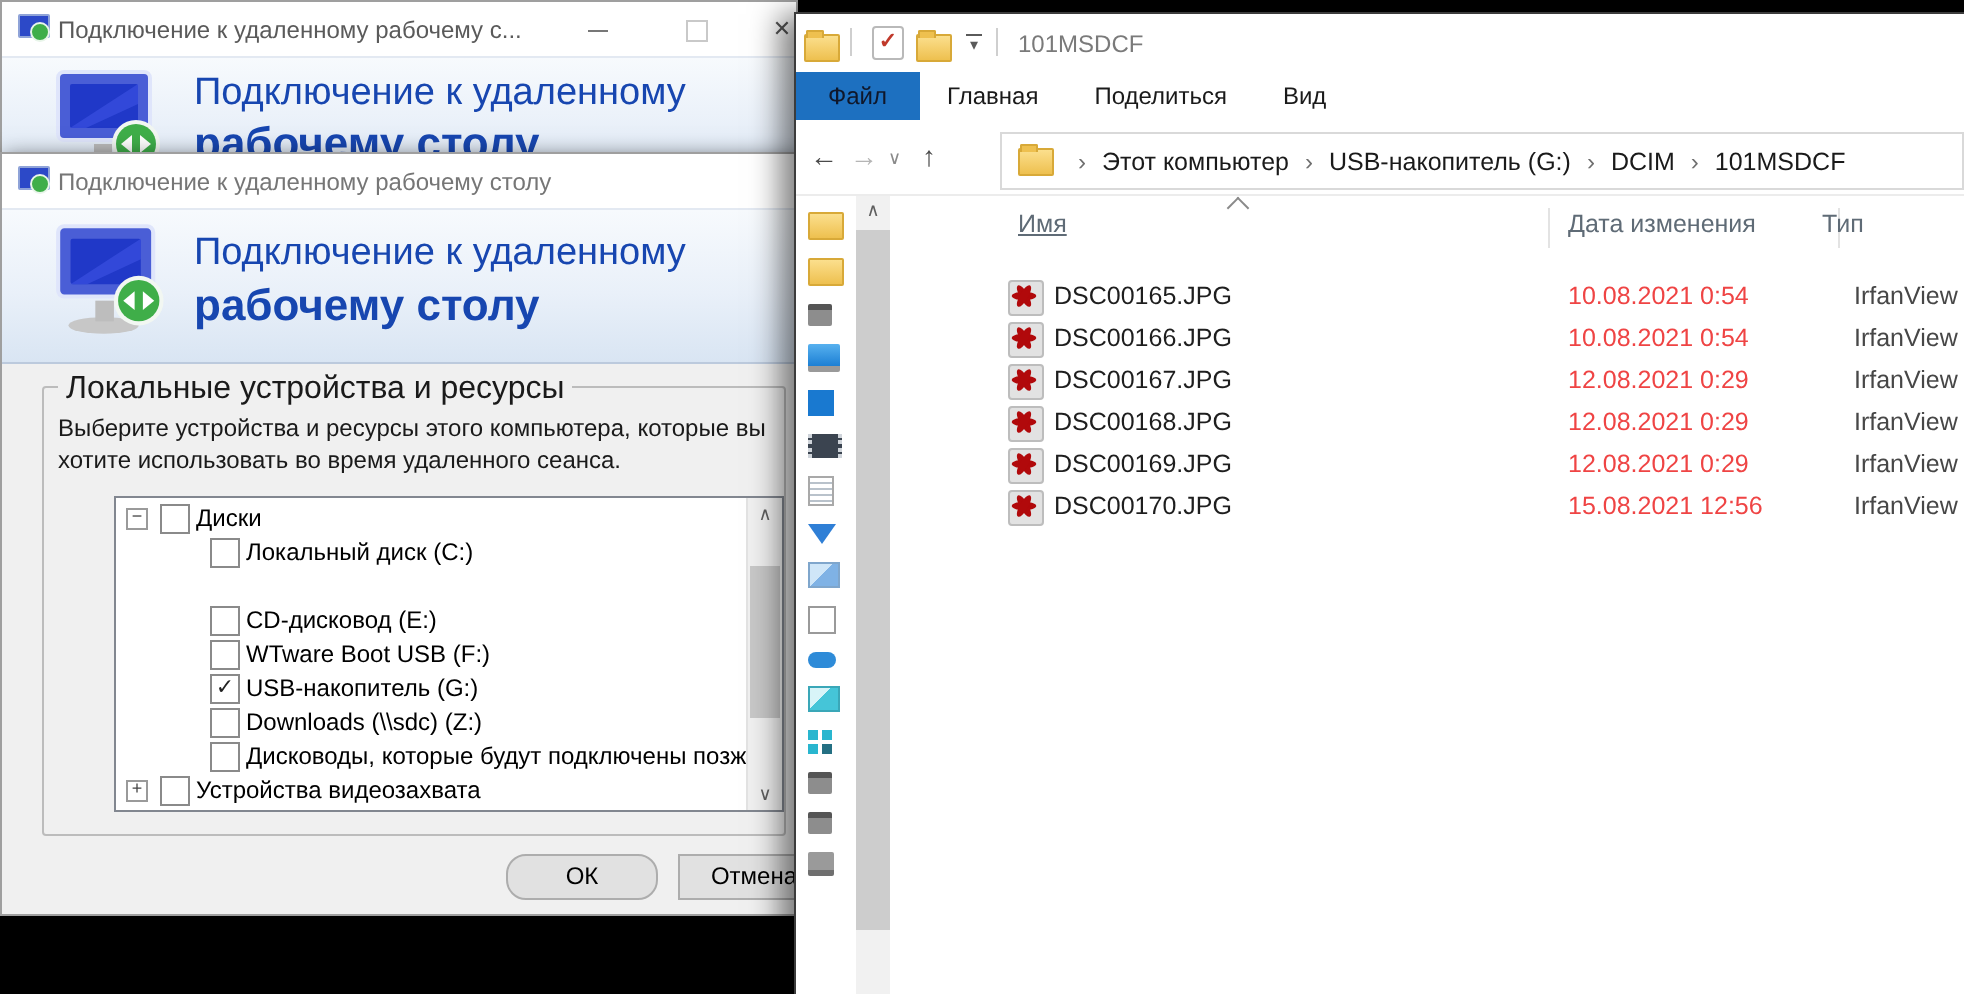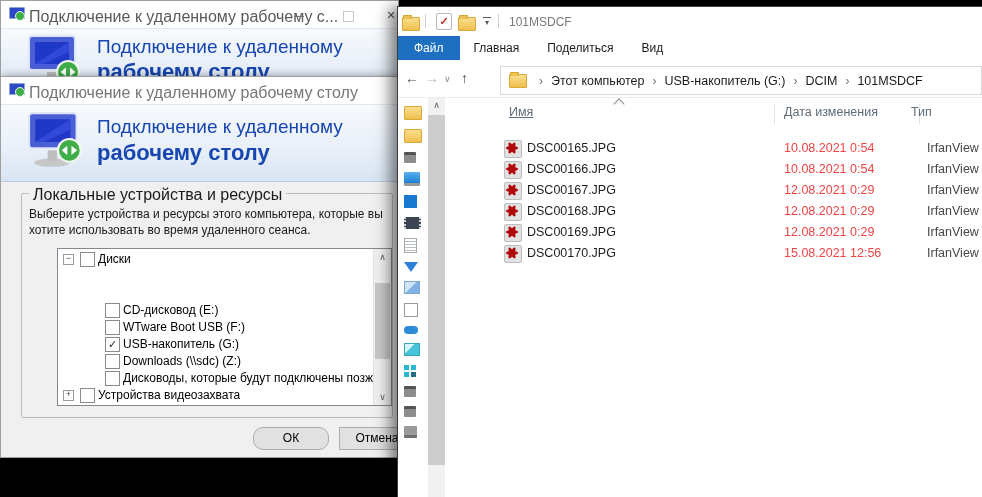--- a/index.html
+++ b/index.html
@@ -5,21 +5,21 @@
   html,body{margin:0;padding:0;background:#000;}
   #screen{position:relative;width:982px;height:497px;background:#000;overflow:hidden;
     font-family:"Liberation Sans",sans-serif;-webkit-font-smoothing:antialiased;}
 
   
   .rdp-dialog{position:absolute;left:0;background:#f0f0f0;border:1px solid #9f9f9f;
     box-sizing:border-box;overflow:hidden;box-shadow:2px 2px 10px rgba(0,0,0,.55);}
   #dlg-back{top:0;width:399px;height:90px;z-index:1;background:#fff;}
   #dlg-front{top:76px;width:399px;height:382px;z-index:2;}
   .dlg-titlebar{position:absolute;left:0;top:0;right:0;height:27px;background:#fff;}
-  .dlg-title{position:absolute;left:28px;top:7px;font-size:16px;color:#5a5a5a;white-space:nowrap;}
+  .dlg-title{position:absolute;left:28px;top:7px;font-size:12px;color:#5a5a5a;white-space:nowrap;}
   .rdp-mini{position:absolute;left:8px;top:6px;width:16px;height:14px;}
   .rdp-mini .scr{position:absolute;left:0;top:0;width:14px;height:10px;background:#2c49c8;border:1px solid #8fa3d8;border-radius:1px;}
   .rdp-mini .dot{position:absolute;right:0;bottom:0;width:8px;height:8px;border-radius:50%;background:#3fae49;border:1px solid #e8f5e9;}
   .cap-btn{position:absolute;top:6px;width:30px;height:16px;text-align:center;color:#777;font-size:11px;line-height:16px;}
   .cap-min{left:283px;} .cap-min i{display:inline-block;width:10px;border-bottom:1px solid #777;vertical-align:middle;}
   .cap-max{left:332px;} .cap-max i{display:inline-block;width:9px;height:9px;border:1px solid #c9c9c9;vertical-align:middle;}
   .cap-close{left:375px;color:#555;}
   .banner{position:absolute;left:0;right:0;background:linear-gradient(180deg,#f7fafd 0%,#e9f0f9 55%,#d9e5f3 100%);
     border-top:1px solid #e3e9f2;border-bottom:1px solid #bccadd;}
   #dlg-back .banner{top:27px;height:63px;}
@@ -64,21 +64,21 @@
     border:1px solid #d8a938;border-radius:1px;}
   .fold:before{content:"";position:absolute;left:0;top:-3px;width:7px;height:3px;background:#eec04f;
     border:1px solid #d8a938;border-bottom:none;border-radius:1px 1px 0 0;}
   .qa-check{position:absolute;top:6px;width:14px;height:15px;background:#fff;border:1px solid #b9b9b9;border-radius:2px;
     color:#c0392b;font-size:11px;font-weight:bold;line-height:14px;text-align:center;}
   .qa-dd{position:absolute;top:10px;width:12px;text-align:center;color:#5a5a5a;font-size:8px;line-height:8px;}
   .qa-dd:before{content:"";display:block;margin:0 auto 1px;width:8px;border-top:1px solid #5a5a5a;}
   .ex-title{position:absolute;left:111px;top:8px;font-size:12px;color:#7a7a7a;}
   .tabrow{position:absolute;left:0;top:29px;right:0;height:24px;background:#fff;border-bottom:1px solid #dadada;display:flex;}
   .tab{font-size:12px;color:#1a1a1a;line-height:24px;padding:0 14px;}
-  .tab.active{background:#1d70c0;color:#ffffff;padding:0 16px;}
+  .tab.active{background:#1d70c0;color:#0f172a;padding:0 16px;}
   .addr-row{position:absolute;left:0;top:53px;right:0;height:38px;background:#fff;}
   .nav-arrow{position:absolute;top:10px;font-size:14px;color:#4a4a4a;}
   .nav-arrow.dis{color:#b5b5b5;}
   .nav-arrow.small{font-size:9px;color:#8a8a8a;top:14px;}
   .addr-box{position:absolute;left:102px;top:6px;right:0;height:27px;border:1px solid #d9d9d9;background:#fff;
     display:flex;align-items:center;}
   .addr-box .fold{position:relative;margin:0 6px 0 8px;flex:none;}
   .crumb{font-size:12.5px;color:#1a1a1a;white-space:nowrap;padding:0 2px;}
   .crumb-sep{font-size:12px;color:#6f6f6f;padding:0 6px;}
   .ex-line{position:absolute;left:0;top:90px;right:0;border-top:1px solid #ececec;}
@@ -176,20 +176,24 @@
     <div class="groupbox">
       <span class="group-label">Локальные устройства и ресурсы</span>
       <span class="desc l1">Выберите устройства и ресурсы этого компьютера, которые вы</span>
       <span class="desc l2">хотите использовать во время удаленного сеанса.</span>
 
       <div class="treebox">
         <div class="trow root" style="top:2px">
           <span class="expander">−</span>
           <span class="cbx"></span>
           <span class="tlabel">Диски</span>
+        </div>
+        <div class="trow child" style="top:19px">
+          <span class="cbx"></span>
+          <span class="tlabel">Локальный диск (C:)</span>
         </div>
         <div class="trow child" style="top:53px">
           <span class="cbx"></span>
           <span class="tlabel">CD-дисковод (E:)</span>
         </div>
         <div class="trow child" style="top:70px">
           <span class="cbx"></span>
           <span class="tlabel">WTware Boot USB (F:)</span>
         </div>
         <div class="trow child" style="top:87px">

